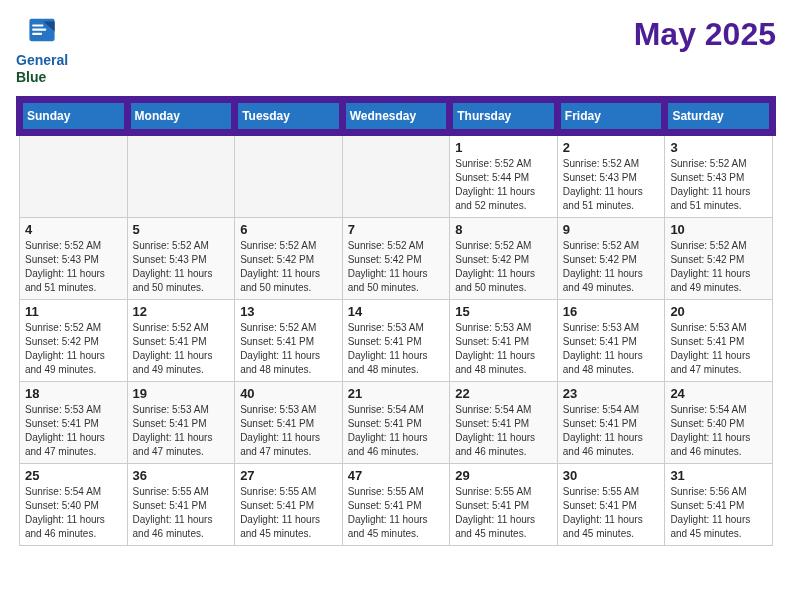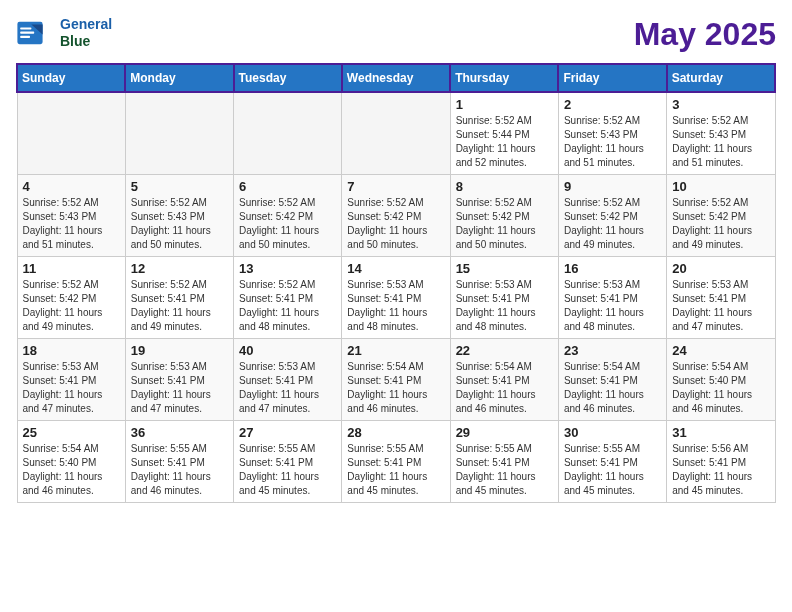--- a/index.html
+++ b/index.html
@@ -12,21 +12,22 @@
     }
     .header {
       display: flex;
       justify-content: space-between;
       align-items: flex-start;
       margin-bottom: 10px;
     }
     .logo {
       display: flex;
       align-items: center;
-      gap: 16px;
+      gap: 8px;
+      flex-direction: column;
     }
     .logo-text {
       font-size: 14px;
       font-weight: bold;
       color: #333;
       line-height: 1.2;
     }
     .logo-text span {
       color: #1a5fa8;
     }
@@ -51,21 +52,21 @@
       border-collapse: collapse;
       font-size: 11px;
     }
     th {
       background-color: #2575c4;
       color: #fff;
       padding: 6px 4px;
       text-align: left;
       font-size: 12px;
       font-weight: bold;
-      border: 2px solid #4c1d95;
+      border: 7px solid #4c1d95;
     }
     td {
       border: 1px solid #ccc;
       padding: 4px 5px;
       vertical-align: top;
       height: 82px;
       background: #fff;
     }
     td.empty {
       background: #f5f5f5;
@@ -235,21 +236,21 @@
         </td>
         <td>
           <div class="day-num">36</div>
           <div class="day-info">Sunrise: 5:55 AM<br>Sunset: 5:41 PM<br>Daylight: 11 hours<br>and 46 minutes.</div>
         </td>
         <td>
           <div class="day-num">27</div>
           <div class="day-info">Sunrise: 5:55 AM<br>Sunset: 5:41 PM<br>Daylight: 11 hours<br>and 45 minutes.</div>
         </td>
         <td>
-          <div class="day-num">28</div>
+          <div class="day-num">47</div>
           <div class="day-info">Sunrise: 5:55 AM<br>Sunset: 5:41 PM<br>Daylight: 11 hours<br>and 45 minutes.</div>
         </td>
         <td>
           <div class="day-num">29</div>
           <div class="day-info">Sunrise: 5:55 AM<br>Sunset: 5:41 PM<br>Daylight: 11 hours<br>and 45 minutes.</div>
         </td>
         <td>
           <div class="day-num">30</div>
           <div class="day-info">Sunrise: 5:55 AM<br>Sunset: 5:41 PM<br>Daylight: 11 hours<br>and 45 minutes.</div>
         </td>

